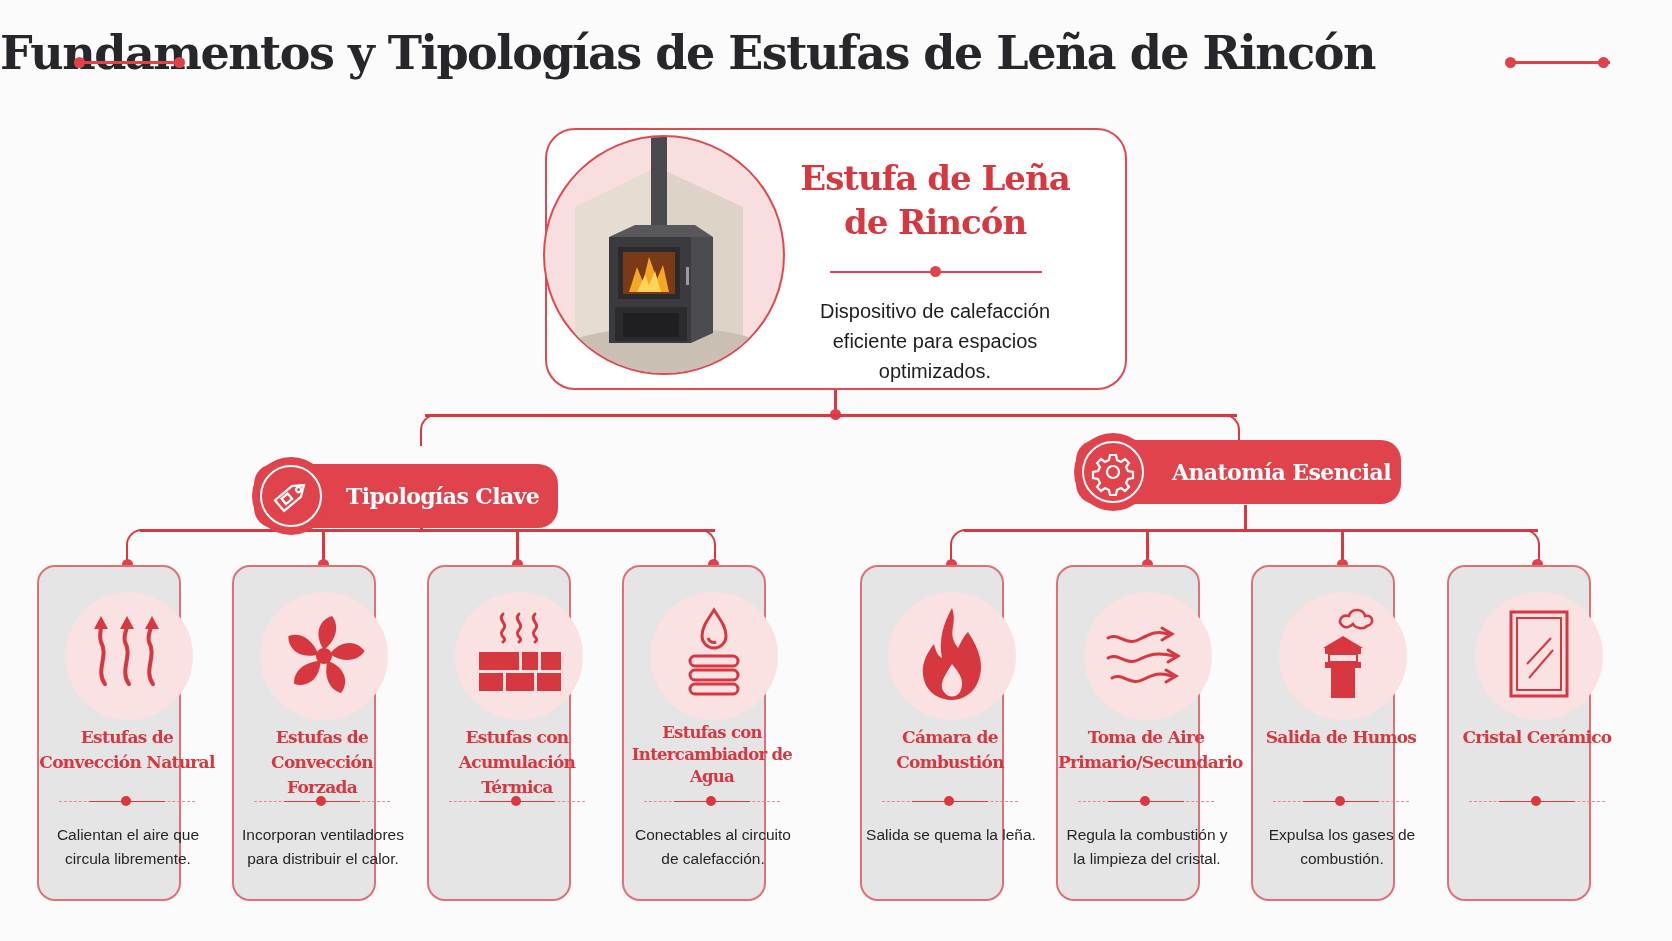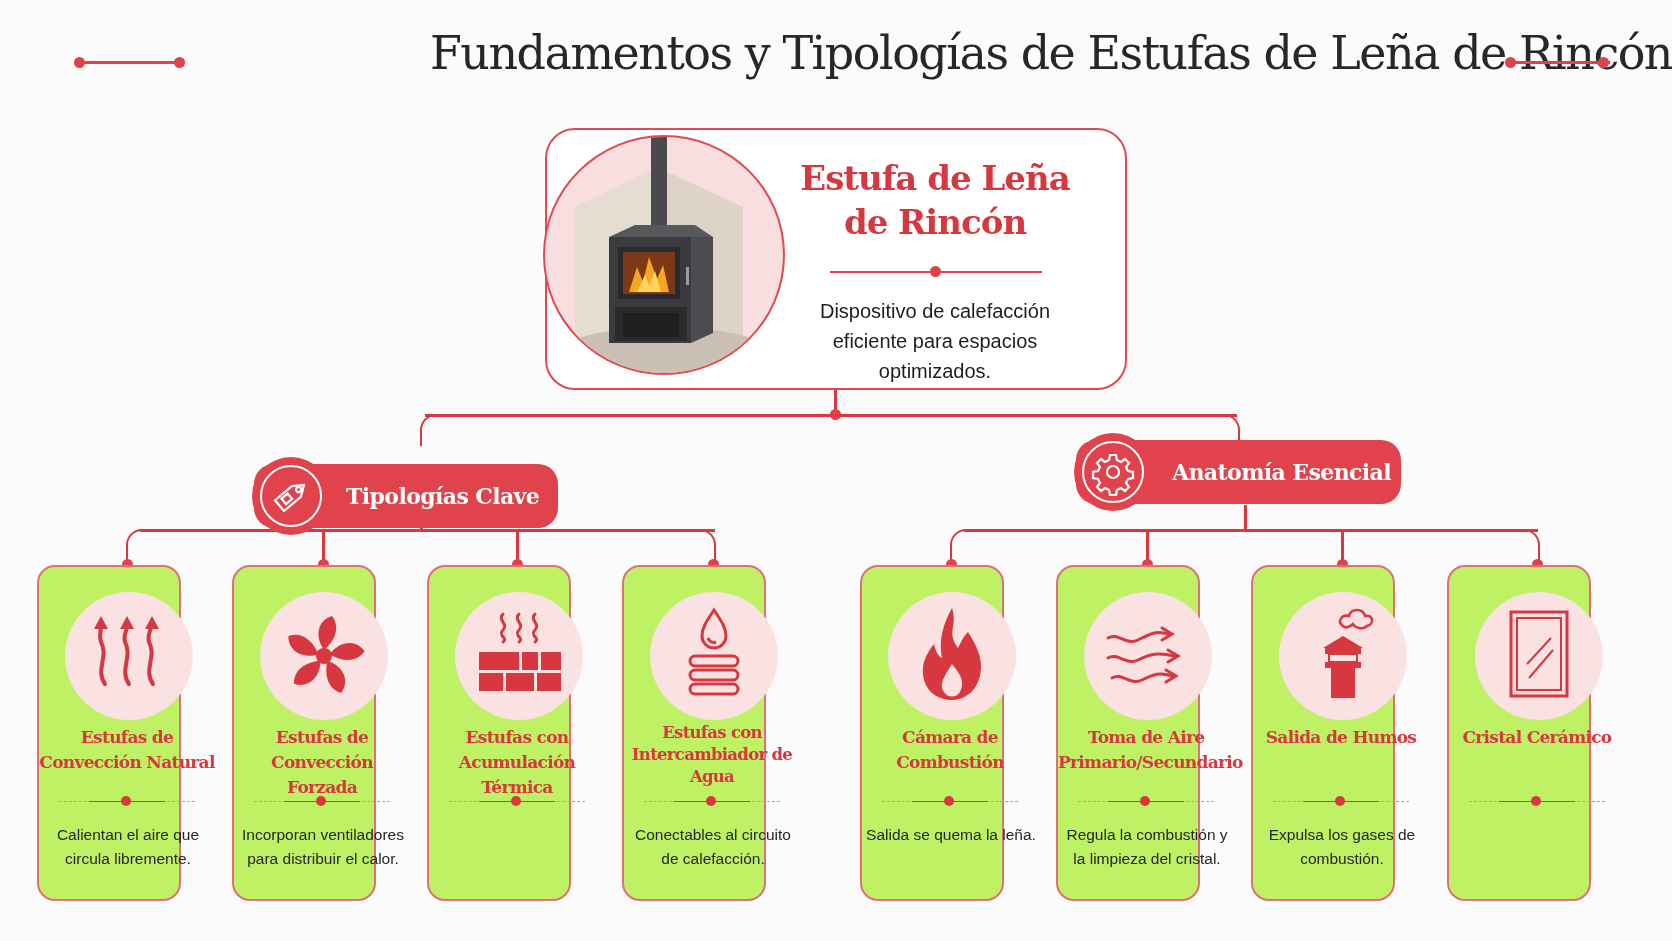--- a/index.html
+++ b/index.html
@@ -1,40 +1,40 @@
 <!DOCTYPE html>
 <html><head>
 <meta charset="utf-8">
 <style>
   html, body { margin:0; padding:0; }
   body { width:1672px; height:941px; background:#fbfbfb; position:relative; overflow:hidden;
          font-family:"DejaVu Sans", sans-serif; color:#2b2b2b; }
   .abs { position:absolute; }
-  .title { left:0; width:1672px; top:26px; text-align:right; font-family:"DejaVu Serif", serif;
-           font-weight:normal; font-size:46px; color:#26262b; letter-spacing:-1.5px; }
+  .title { left:0; width:1672px; top:26px; text-align:left; font-family:"DejaVu Serif", serif;
+           font-weight:bold; font-size:46px; color:#26262b; letter-spacing:-1.5px; }
   .title-line { position:absolute; top:61px; height:3px; background:#e0424a; width:100px; }
   .dot { position:absolute; width:11px; height:11px; border-radius:50%; background:#e0424a; }
   .wire { position:absolute; background:#d9383f; }
   .main-card { left:545px; top:128px; width:582px; height:262px; border:2.5px solid #df4a50;
                border-radius:30px; background:#fff; box-sizing:border-box; }
   .stove-circle { left:543px; top:135px; width:242px; height:240px; border-radius:50%;
                   border:2.5px solid #df4a50; background:#f8dede; overflow:hidden; box-sizing:border-box; }
   .main-title { left:770px; top:156px; width:330px; text-align:center; font-family:"DejaVu Serif", serif;
                 font-weight:bold; font-size:34px; line-height:44px; color:#d7373f; letter-spacing:-1px; }
   .main-desc { left:780px; top:296px; width:310px; text-align:center; font-size:20px; line-height:30px;
                font-family:"Liberation Sans", sans-serif; color:#1e1e1e; }
   .pill { height:64px; border-radius:20px; background:#e0434b; color:#fff; box-sizing:border-box;
           font-family:"DejaVu Serif", serif; font-weight:bold; font-size:22px; letter-spacing:-0.6px; }
   .pill-icon { position:absolute; width:78px; height:78px; border-radius:50%; background:#e0434b;
                top:-7px; left:-2px; }
   .pill-icon-inner { position:absolute; left:8px; top:8px; width:58px; height:58px; border-radius:50%;
                      border:2.5px solid #fff; }
   .pill-label { position:absolute; top:0; line-height:64px; }
   .card { position:absolute; top:565px; width:144px; height:336px; border:2px solid #e07076;
-          border-radius:18px; background:#bef264; box-sizing:border-box; }
+          border-radius:18px; background:#e5e5e5; box-sizing:border-box; }
   .card-circle { position:absolute; left:26px; top:25px; width:128px; height:128px; border-radius:50%;
                  background:#fae1e2; }
   .card-circle svg { position:absolute; left:0; top:0; }
   .card-title { position:absolute; left:0; width:176px; top:158px; text-align:center;
                 font-family:"DejaVu Serif", serif; font-weight:bold; font-size:17px; line-height:25px;
                 color:#d7373f; letter-spacing:-0.7px; }
   .card-title.three { top:155px; line-height:22px; font-size:16.5px; }
   .card-sep { position:absolute; left:20px; width:136px; top:234px; height:0; border-top:1.5px dashed #e58a8f; }
   .card-sep .solid { position:absolute; left:30px; width:76px; top:-1.5px; height:1.5px; background:#d9383f; }
   .card-sep .sdot { position:absolute; left:62px; top:-6px; width:10px; height:10px; border-radius:50%; background:#d9383f; }

